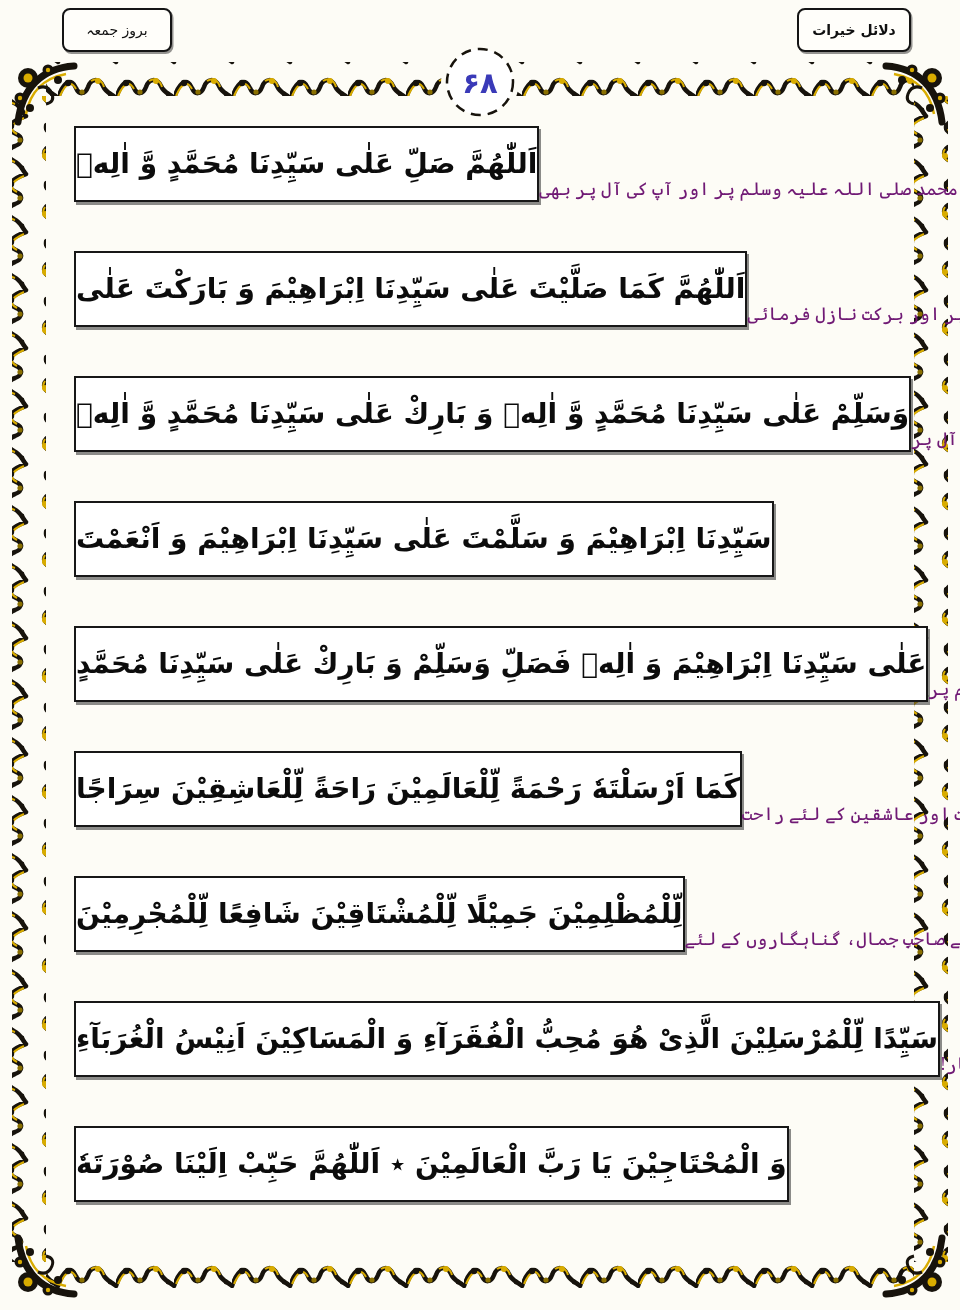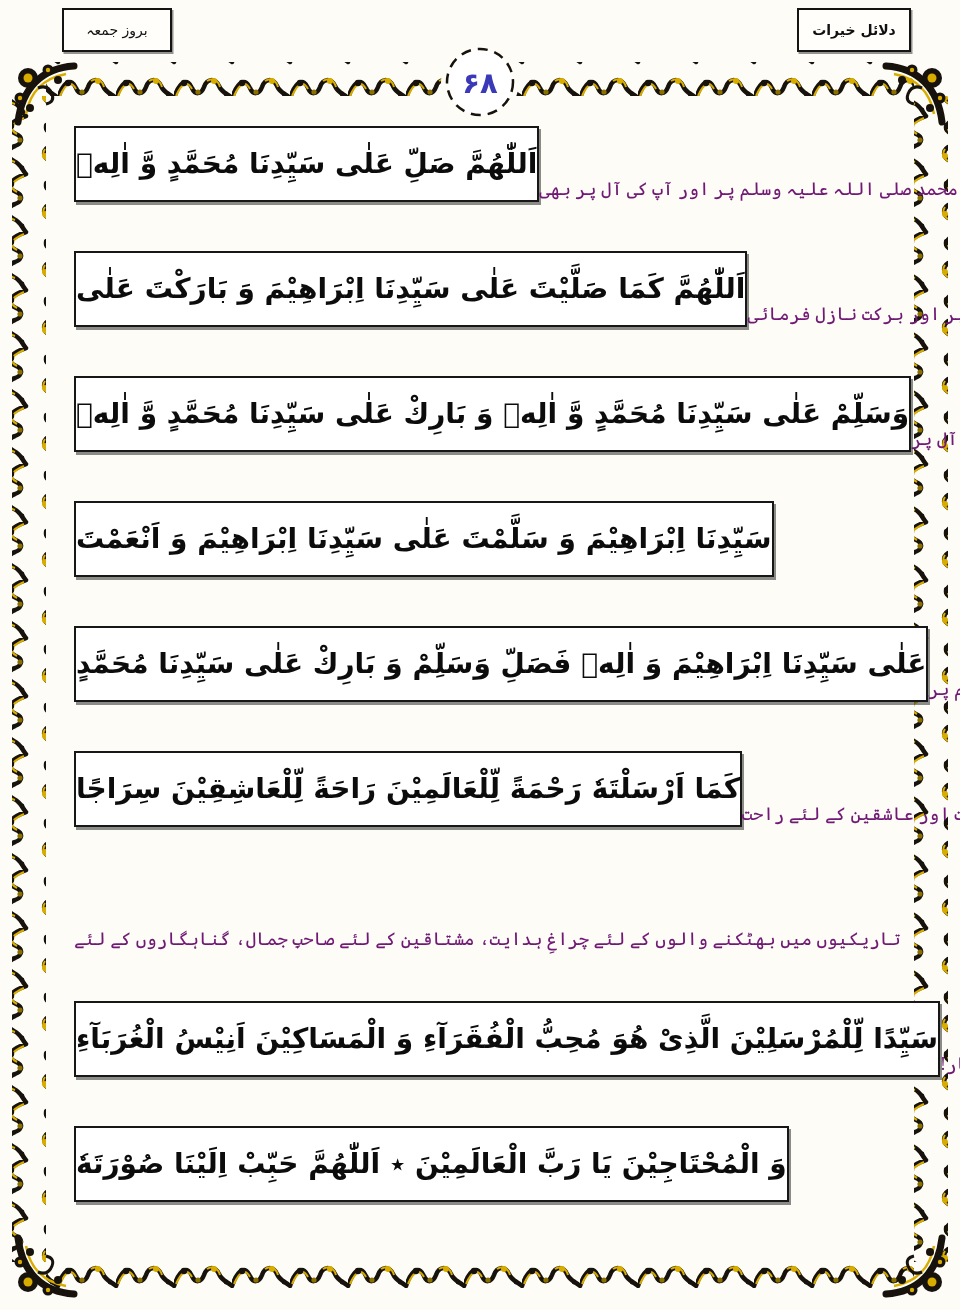--- a/index.html
+++ b/index.html
@@ -6,21 +6,21 @@
   .page{
     position:relative; width:960px; height:1310px;
     background:#fdfcf6; overflow:hidden;
     font-family:"DejaVu Sans", sans-serif;
   }
   .frame{position:absolute; left:0; top:0;}
   svg text{font-family:"DejaVu Sans", sans-serif;}
 
   .hdr{
     position:absolute; top:8px; height:40px;
-    background:#fffefa; border:2px solid #141414; border-radius:0;
+    background:#fffefa; border:2px solid #141414; border-radius:8px;
     box-shadow:1.5px 2px 0 rgba(20,20,20,.45), inset 0 0 0 1px #fffefa;
     display:flex; align-items:center; justify-content:center;
     direction:rtl; font-size:14px; color:#101010; white-space:nowrap;
   }
   .hdr-left{left:62px; width:106px;}
   .hdr-right{left:797px; width:110px;font-weight:bold;}
 
   .content{position:absolute; left:74px; top:126px; width:812px;}
   .sec{height:125px; display:flex; flex-direction:row;}
   .arabic-box{
@@ -141,20 +141,23 @@
       </section>
 
       <section class="sec">
         <div class="arabic-box">
           <div class="arabic">كَمَا اَرْسَلْتَهٗ رَحْمَةً لِّلْعَالَمِيْنَ رَاحَةً لِّلْعَاشِقِيْنَ سِرَاجًا</div>
         </div>
         <div class="urdu">جس طرح آپ نے حضور صلی اللہ علیہ وسلم کو تمام عالمین کے لئے رحمت اور عاشقین کے لئے راحت</div>
       </section>
 
       <section class="sec">
+        <div class="arabic-box">
+          <div class="arabic">لِّلْمُظْلِمِيْنَ جَمِيْلًا لِّلْمُشْتَاقِيْنَ شَافِعًا لِّلْمُجْرِمِيْنَ</div>
+        </div>
         <div class="urdu">تاریکیوں میں بھٹکنے والوں کے لئے چراغِ ہدایت، مشتاقین کے لئے صاحبِ جمال، گناہگاروں کے لئے</div>
       </section>
 
       <section class="sec">
         <div class="arabic-box">
           <div class="arabic">سَيِّدًا لِّلْمُرْسَلِيْنَ الَّذِىْ هُوَ مُحِبُّ الْفُقَرَآءِ وَ الْمَسَاكِيْنَ اَنِيْسُ الْغُرَبَآءِ</div>
         </div>
         <div class="urdu">شفاعت کرنے والے، رسولوں کے لئے سردار بنا کر بھیجا ہے، اے سارے جہانوں کے پروردگار!</div>
       </section>
 

